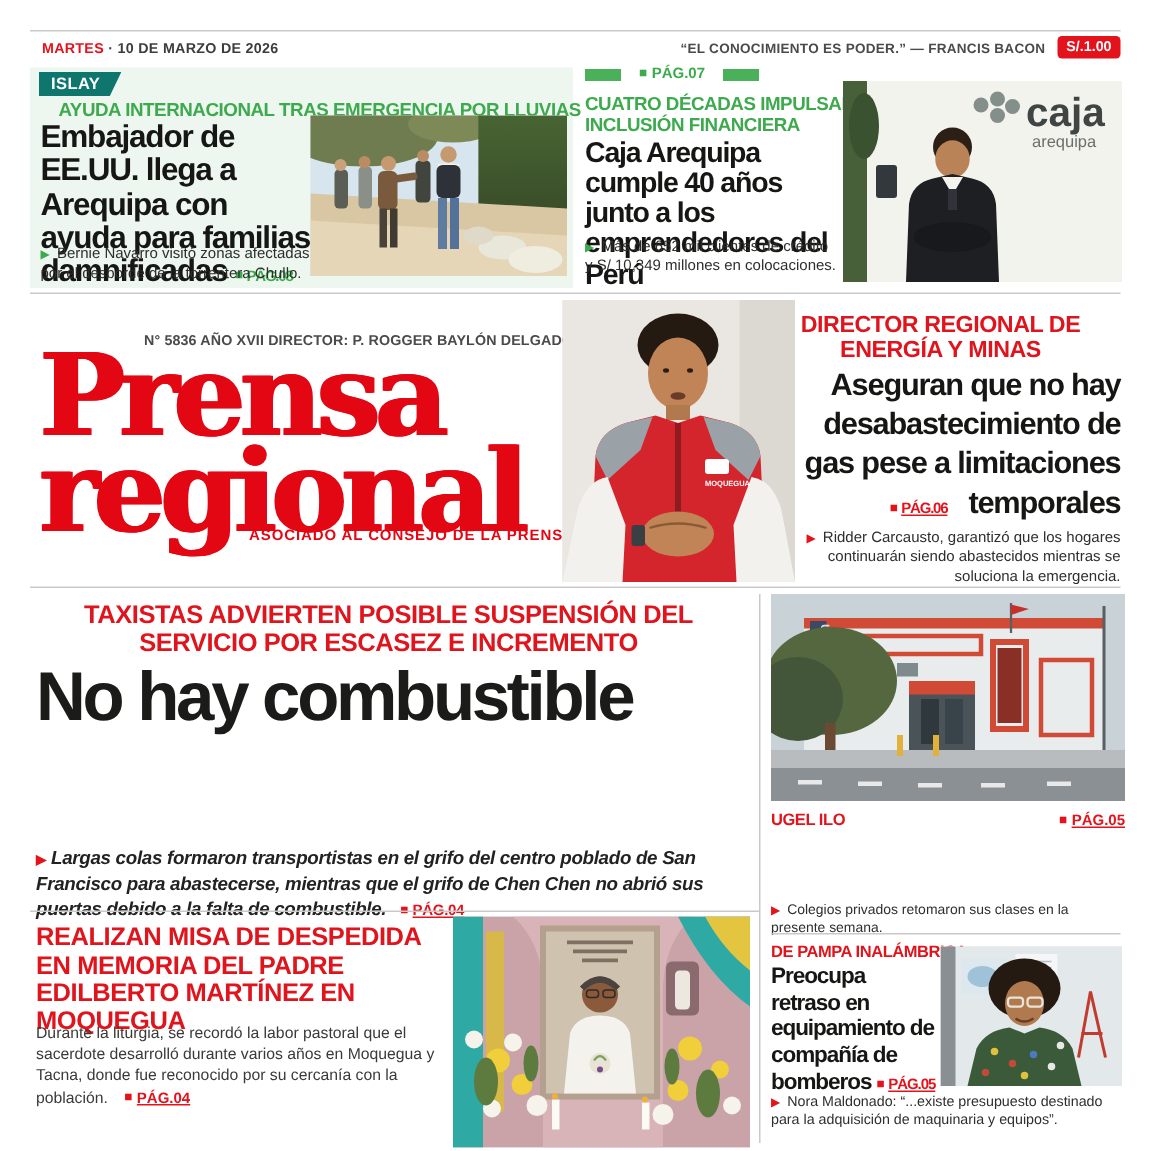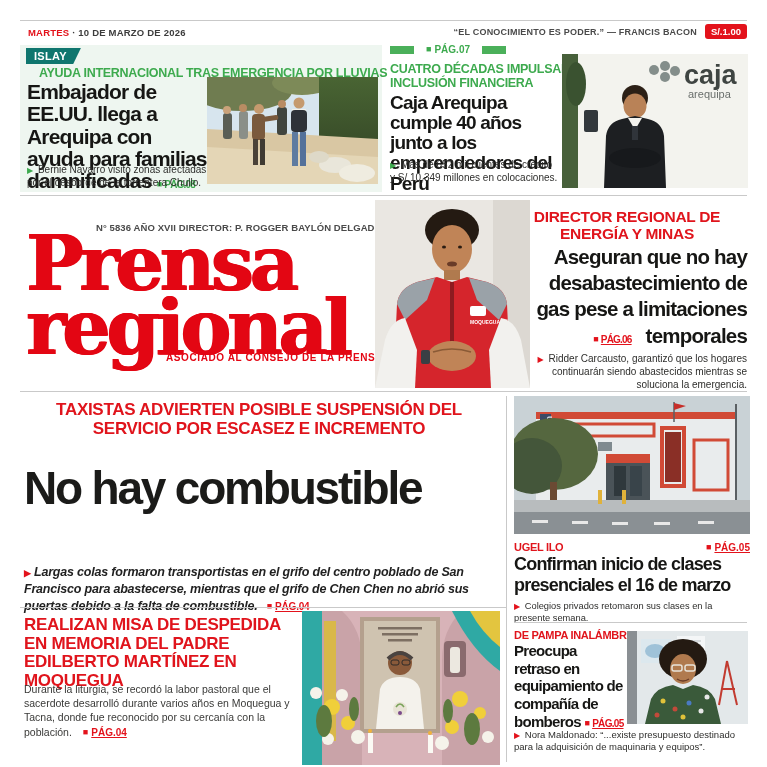--- a/index.html
+++ b/index.html
@@ -27,21 +27,21 @@
   .arrow{color:#3daa4e;} .arrow-red{color:#e3121b;}
   .panel{background:#eef6f0;}
   
   .mast-title{font-family:"DejaVu Serif",serif;font-weight:bold;color:#e30613;
               font-size:76px;line-height:0.84;letter-spacing:-4px;
               text-shadow:1.2px 0 0 #e30613,-0.6px 0 0 #e30613;}
   .edition{font-size:9.5px;font-weight:bold;color:#4a4a4a;letter-spacing:0.1px;}
   .tagline{font-size:10px;font-weight:bold;color:#e30613;letter-spacing:0.6px;}
   
   .main-kicker{font-size:17px;text-align:center;}
-  .main-headline{font-size:46px;font-weight:bold;color:#1b1b19;letter-spacing:-2.2px;line-height:1.17;margin-top:24px;}
+  .main-headline{font-size:46px;font-weight:bold;color:#1b1b19;letter-spacing:-2.2px;line-height:1.17;}
   .lede{font-size:12.5px;font-style:italic;font-weight:bold;color:#222;line-height:1.35;letter-spacing:-0.2px;}
   .photo{overflow:hidden;background:#ddd;}
   .vline{background:#c9c9c9;width:1px;}
 </style>
 </head>
 <body>
 
 <div class="page">
 
   <div class="abs rule" style="left:20px;top:20px;width:727px;height:1px;"></div>
@@ -242,21 +242,20 @@
         <rect x="140" y="126" width="16" height="3"></rect>
         <rect x="184" y="125" width="16" height="3"></rect>
       </g>
     <rect x="84" y="94" width="4" height="14" fill="#e0b23a"></rect>
       <rect x="108" y="94" width="4" height="14" fill="#e0b23a"></rect>
   </svg>
   <div class="abs" style="left:514px;top:541px;width:236px;display:flex;justify-content:space-between;align-items:center;">
     <span class="kicker-red" style="font-size:11px;">UGEL ILO</span>
     <span class="pageref red"><span class="sq">■</span><span>PÁG.05</span></span>
   </div>
-  <div class="abs headline" style="left:514px;top:554px;width:238px;font-size:18px;line-height:1.15;">Confirman inicio de clases presenciales el 16 de marzo</div>
   <div class="abs summary" style="left:514px;top:600px;width:236px;font-size:9.3px;">
     <span class="arrow arrow-red">▶</span>
     <span>Colegios privados retomaron sus clases en la presente semana.</span>
   </div>
   <div class="abs rule" style="left:514px;top:622px;width:233px;height:1px;"></div>
 
   <div class="abs rule" style="left:20px;top:607px;width:486px;height:1px;"></div>
   <div class="abs kicker-red" style="left:24px;top:616px;width:278px;font-size:17px;line-height:1.1;">REALIZAN MISA DE DESPEDIDA EN MEMORIA DEL PADRE EDILBERTO MARTÍNEZ EN MOQUEGUA</div>
   <div class="abs summary" style="left:24px;top:682px;width:268px;font-size:10.5px;line-height:1.35;color:#3a3a38;">
     <span>Durante la liturgia, se recordó la labor pastoral que el sacerdote desarrolló durante varios años en Moquegua y Tacna, donde fue reconocido por su cercanía con la población.</span>

